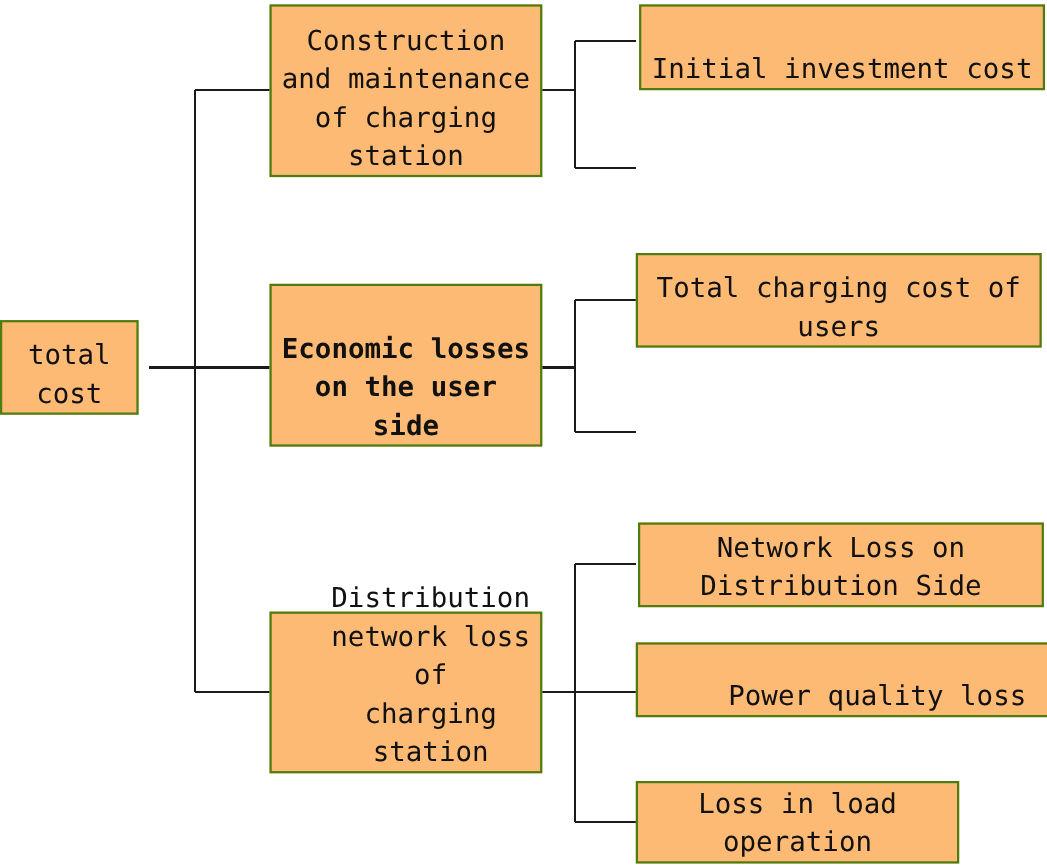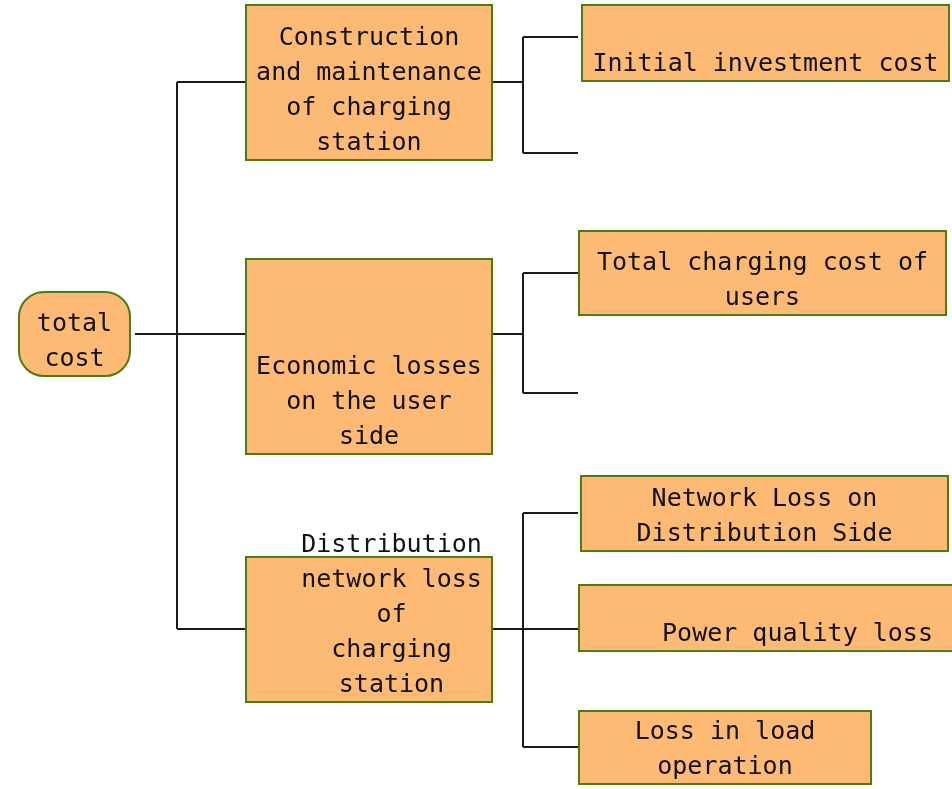--- a/index.html
+++ b/index.html
@@ -71,33 +71,33 @@
       <path d="M523,393 L578,393"></path>
 
       <path d="M493,629 L523,629"></path>
       <path d="M523,513 L523,747"></path>
       <path d="M523,513 L578,513"></path>
       <path d="M523,629 L578,629"></path>
       <path d="M523,747 L578,747"></path>
     </g>
   </svg>
 
-  <div class="node" style="left:18px; top:291px; width:113px; height:86px;border-radius:26px;">
+  <div class="node" style="left:0; top:291px; width:126px; height:86px;">
     <span class="node-label">total
 cost</span>
   </div>
 
   <div class="node" style="left:245px; top:4px; width:248px; height:157px;">
     <span class="node-label">Construction
 and maintenance
 of charging
 station</span>
   </div>
 
-  <div class="node" style="left:245px; top:258px; width:248px; height:197px;">
+  <div class="node" style="left:245px; top:258px; width:248px; height:148px;font-weight:bold;">
     <span class="node-label">Economic losses
 on the user
 side</span>
   </div>
 
   <div class="node" style="left:245px; top:556px; width:248px; height:147px;padding-left:45px;">
     <span class="node-label">Distribution
 network loss of
 charging
 station</span>

